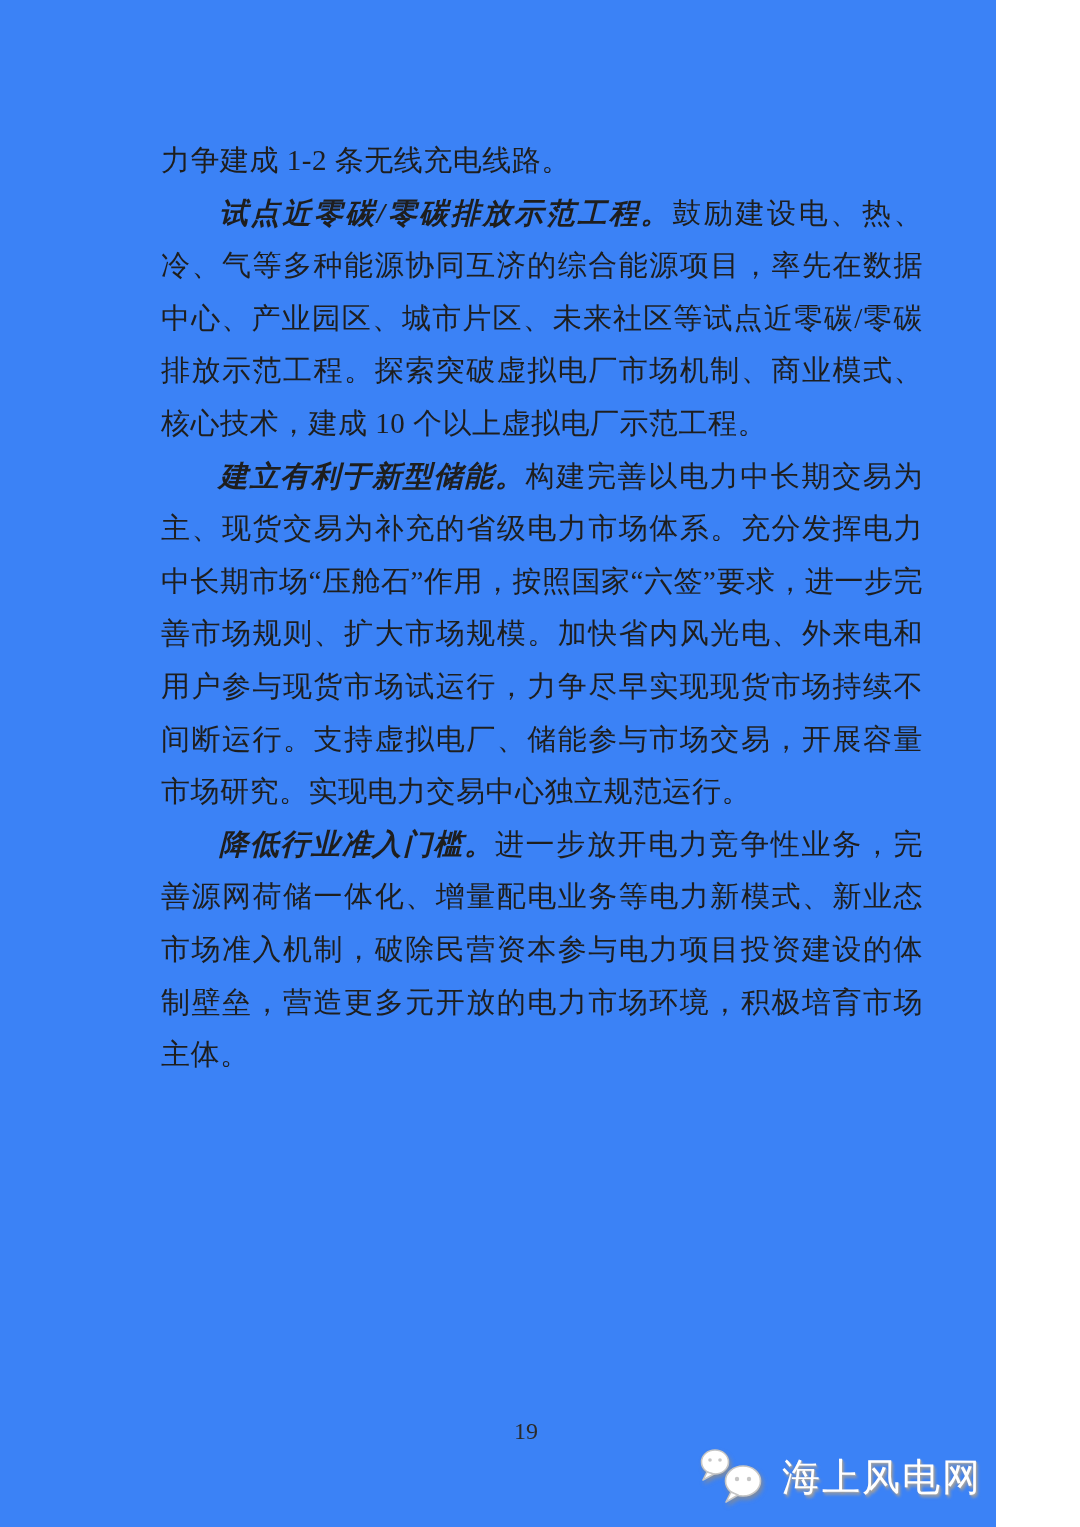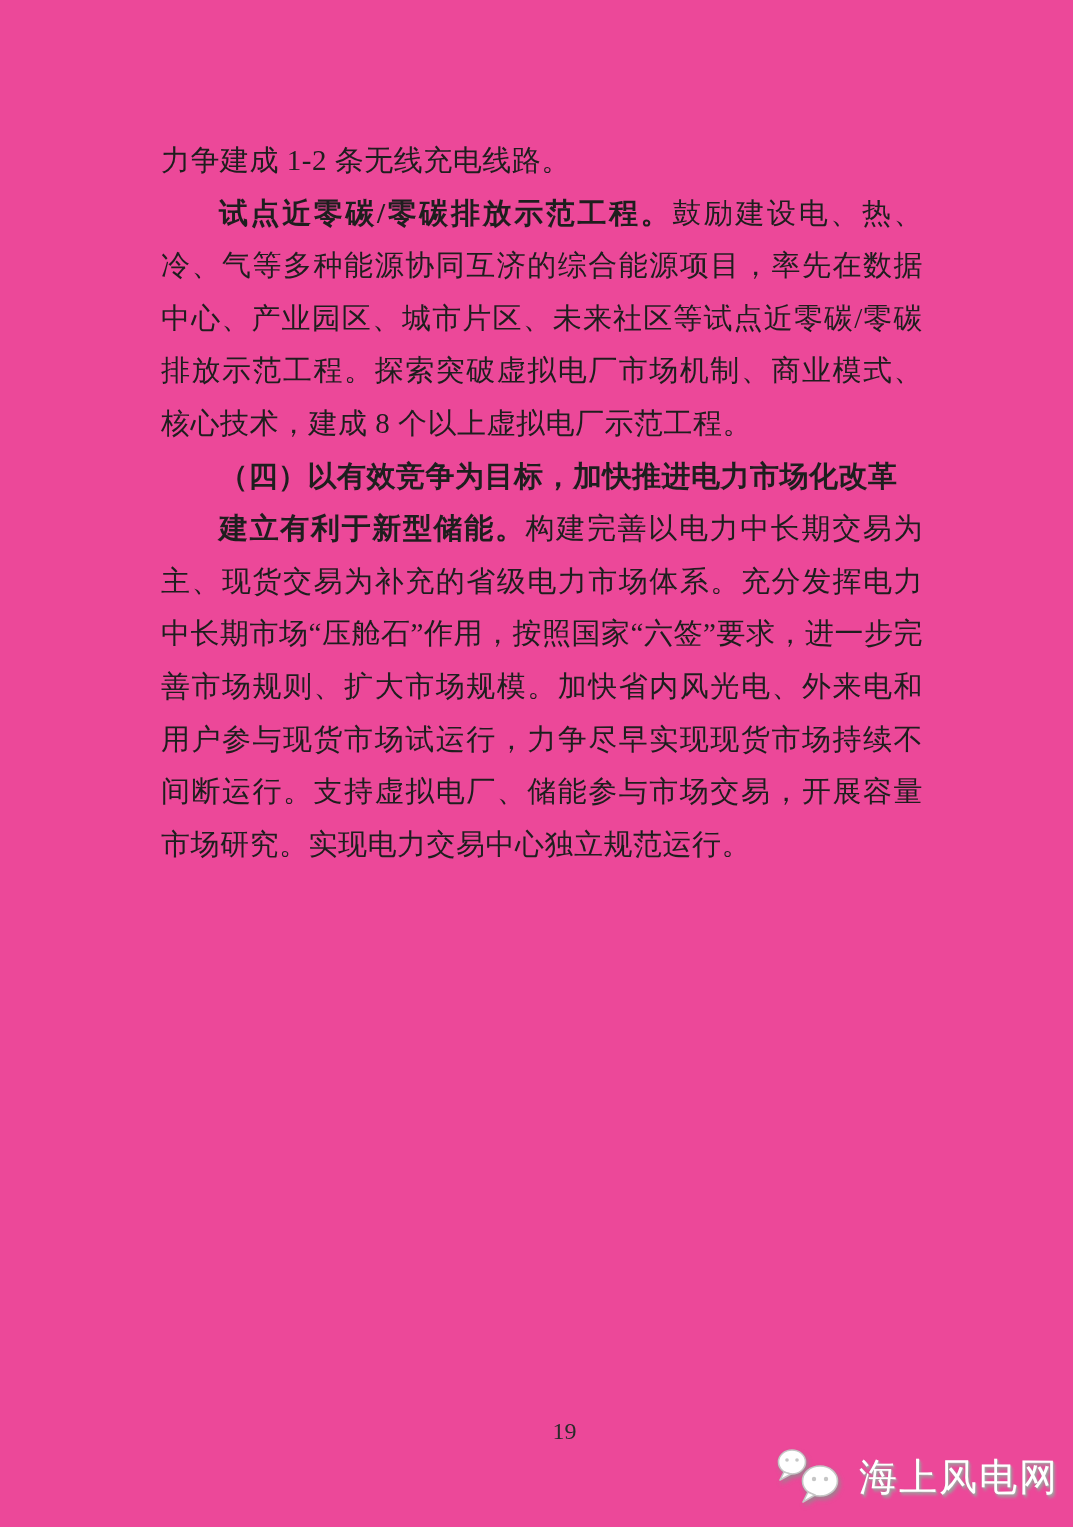--- a/index.html
+++ b/index.html
@@ -2,23 +2,23 @@
 <html lang="zh"><head>
 <meta charset="utf-8">
 <style>
   html, body {
     margin: 0;
     padding: 0;
     background: #ffffff;
   }
   .page {
     position: relative;
-    width: 1073px;
+    width: 996px;
     height: 1527px;
-    background: #ec4899;
+    background: #3b82f6;
     overflow: hidden;
     font-family: "Liberation Serif", "DejaVu Serif", serif;
     color: #1e1e1e;
   }
   .doc-body {
     position: absolute;
     left: 161px;
     top: 134px;
     width: 762px;
     font-size: 29px;
@@ -29,20 +29,21 @@
   }
   .para {
     margin: 0;
     text-indent: 2em;
   }
   .para.plain {
     text-indent: 0;
   }
   .para .lead {
     font-weight: 700;
+    font-style: italic;
   }
   .para.heading {
     font-weight: 700;
   }
   .page-number {
     position: absolute;
     bottom: 82px;
     left: 0;
     width: 100%;
     text-align: center;
@@ -72,26 +73,26 @@
 </style>
 </head>
 <body>
 
 <div class="page">
 
   <main class="doc-body">
 
     <p class="para plain"><span>力争建成 1-2 条无线充电线路。</span></p>
 
-    <p class="para"><span class="lead">试点近零碳/零碳排放示范工程。</span><span>鼓励建设电、热、冷、气等多种能源协同互济的综合能源项目，率先在数据中心、产业园区、城市片区、未来社区等试点近零碳/零碳排放示范工程。探索突破虚拟电厂市场机制、商业模式、核心技术，建成 8 个以上虚拟电厂示范工程。</span></p>
+    <p class="para"><span class="lead">试点近零碳/零碳排放示范工程。</span><span>鼓励建设电、热、冷、气等多种能源协同互济的综合能源项目，率先在数据中心、产业园区、城市片区、未来社区等试点近零碳/零碳排放示范工程。探索突破虚拟电厂市场机制、商业模式、核心技术，建成 10 个以上虚拟电厂示范工程。</span></p>
 
-    <p class="para heading"><span>（四）以有效竞争为目标，加快推进电力市场化改革</span></p>
 
     <p class="para"><span class="lead">建立有利于新型储能。</span><span>构建完善以电力中长期交易为主、现货交易为补充的省级电力市场体系。充分发挥电力中长期市场“压舱石”作用，按照国家“六签”要求，进一步完善市场规则、扩大市场规模。加快省内风光电、外来电和用户参与现货市场试运行，力争尽早实现现货市场持续不间断运行。支持虚拟电厂、储能参与市场交易，开展容量市场研究。实现电力交易中心独立规范运行。</span></p>
 
+    <p class="para"><span class="lead">降低行业准入门槛。</span><span>进一步放开电力竞争性业务，完善源网荷储一体化、增量配电业务等电力新模式、新业态市场准入机制，破除民营资本参与电力项目投资建设的体制壁垒，营造更多元开放的电力市场环境，积极培育市场主体。</span></p>
 
 
   </main>
 
   <div class="page-number">19</div>
 
   <div class="watermark">
     <svg class="watermark-icon" width="76" height="60" viewBox="0 0 76 60" xmlns="http://www.w3.org/2000/svg">
 
       <g fill="#ffffff" stroke="#c6c6c6" stroke-width="1.6">

